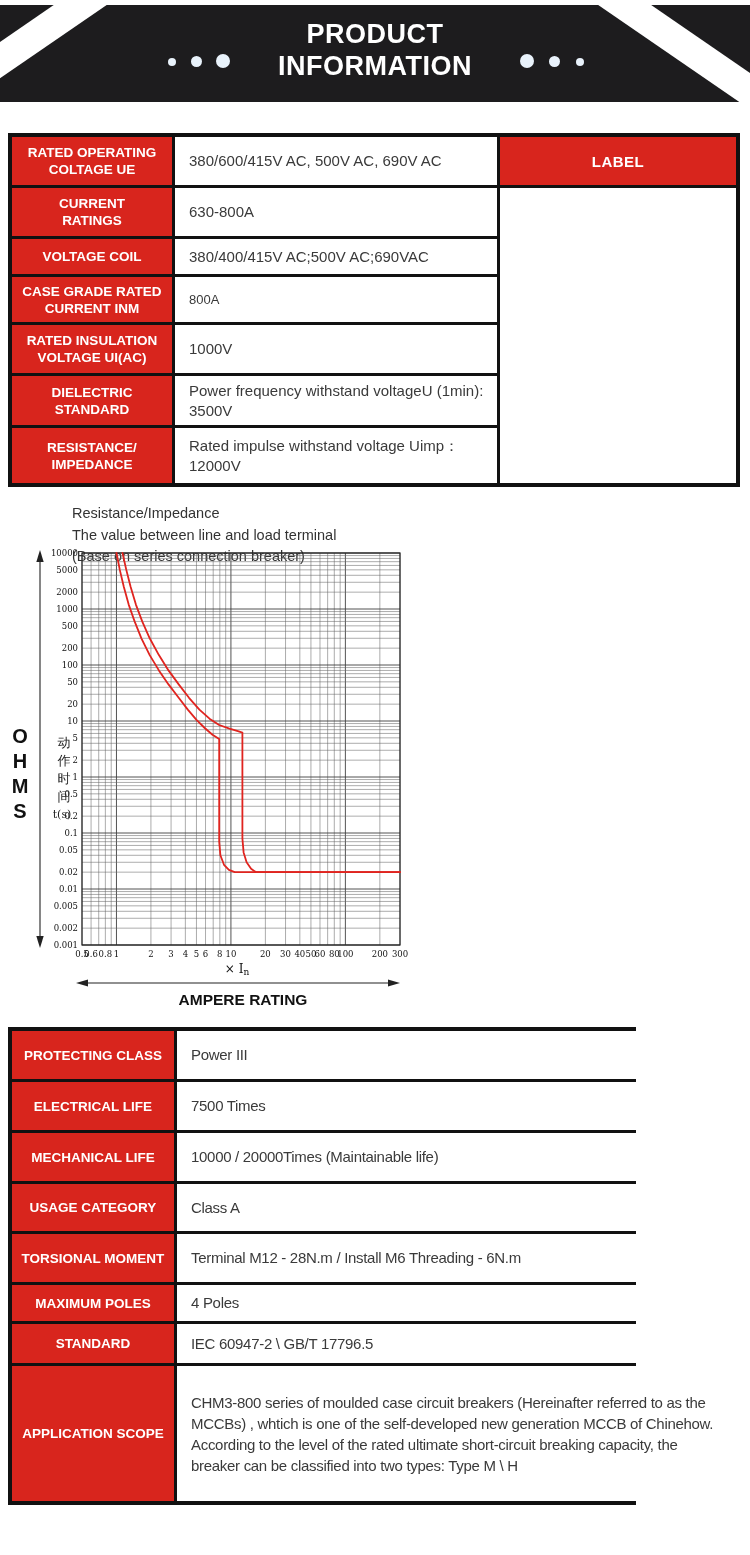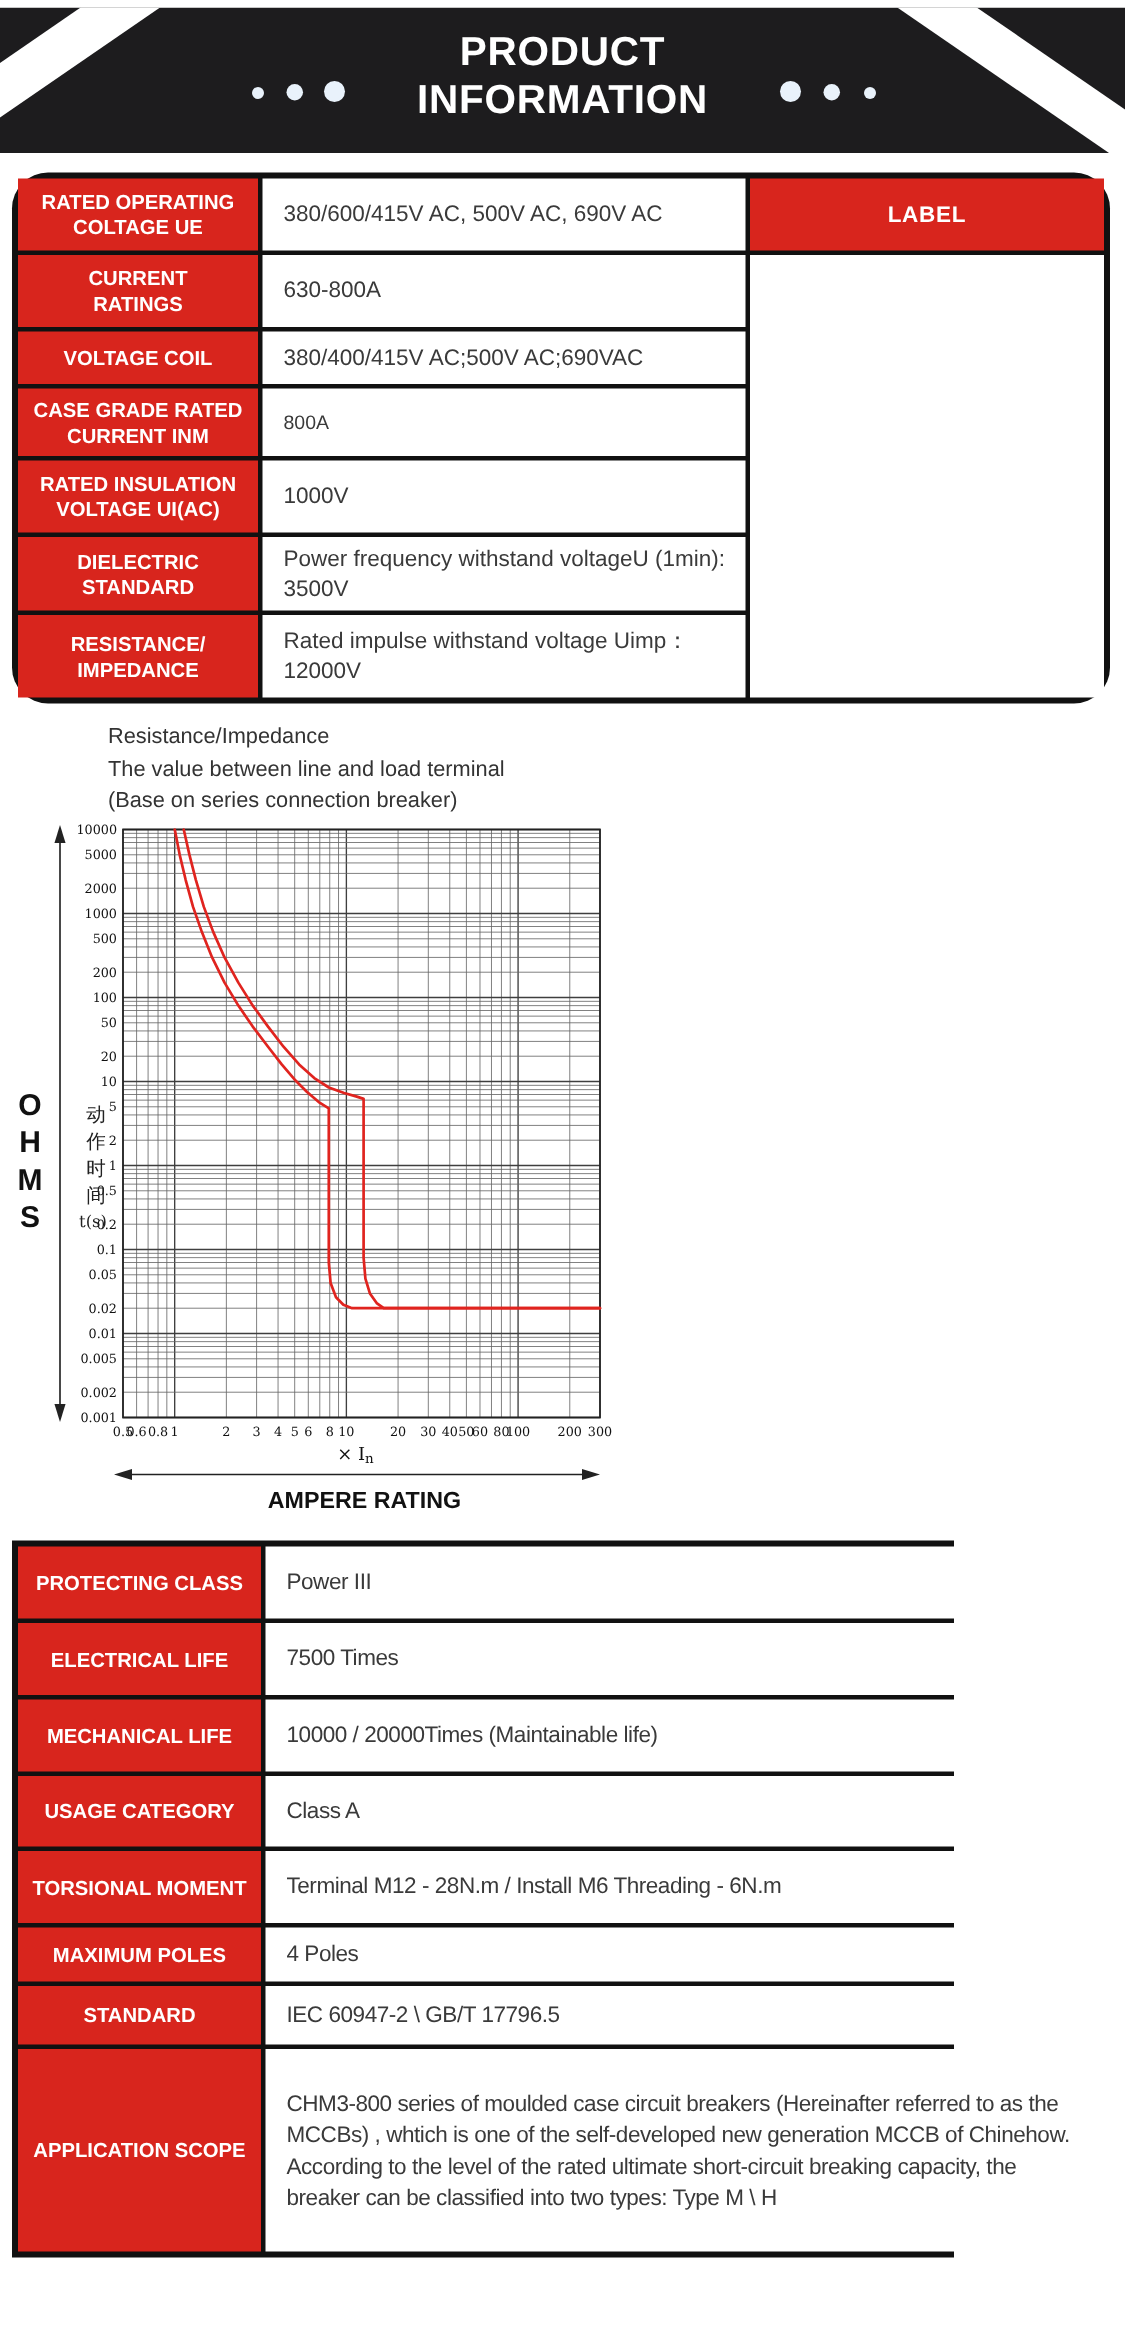--- a/index.html
+++ b/index.html
@@ -10,38 +10,38 @@
   .banner{position:absolute;left:0;top:0;width:750px;height:97px;background:var(--banner-black,#1d1c1e);overflow:hidden;}
   .stripe{position:absolute;background:#fff;height:30px;width:250px;}
   .stripe.left{left:-10px;top:47px;transform-origin:0 50%;transform:rotate(-34.5deg);}
   .stripe.right{right:-10px;top:78px;transform-origin:100% 50%;transform:rotate(34.5deg);}
   .banner-title{position:absolute;left:0;right:0;top:13px;text-align:center;color:#fff;font-weight:bold;
                 font-size:27px;line-height:32px;letter-spacing:.5px;}
   .dot{position:absolute;border-radius:50%;background:var(--dot-blue,#e9f2fb);}
 
   
   .gridtable{position:absolute;background:var(--border-black,#111);box-sizing:border-box;display:grid;gap:3px;padding:4px;}
-  .t1{left:8px;top:110px;width:732px;height:354px;
+  .t1{left:8px;top:128px;width:732px;height:354px;
       grid-template-columns:160px 322px 236px;
-      grid-template-rows:48px 48px 35px 45px 48px 49px 55px;border-radius:24px;}
+      grid-template-rows:48px 48px 35px 45px 48px 49px 55px;}
   .t2{left:8px;top:1022px;width:628px;height:478px;
       grid-template-columns:162px 559px;
       grid-template-rows:48px 48px 48px 47px 48px 36px 39px 135px;}
   .lbl{background:var(--accent-red,#d8251d);color:#fff;font-weight:bold;font-size:13.5px;line-height:17px;
        display:flex;align-items:center;justify-content:center;text-align:center;white-space:pre-line;padding:0 4px;}
   .val{background:#fff;color:#3a3a3a;font-size:15px;line-height:20px;display:flex;align-items:center;
        padding:0 10px 0 14px;white-space:pre-line;}
   .val.small{font-size:13px;}
   .t2 .val{letter-spacing:-0.3px;}
   .label-head{grid-column:3;grid-row:1;font-size:15px;letter-spacing:.5px;}
   .label-body{grid-column:3;grid-row:2/8;background:#fff;}
   .scope{line-height:21px;letter-spacing:-0.4px;padding-right:6px;}
 
   
-  .note{position:absolute;left:72px;top:476px;font-size:14.5px;color:#333;line-height:21.5px;}
+  .note{position:absolute;left:72px;top:498px;font-size:14.5px;color:#333;line-height:21.5px;}
   .chart{position:absolute;left:0;top:540px;}
   .svgtxt{fill:#111;}
 </style>
 </head>
 <body>
 
 <div class="page">
 
   <div class="banner">
     <div class="stripe left"></div>

